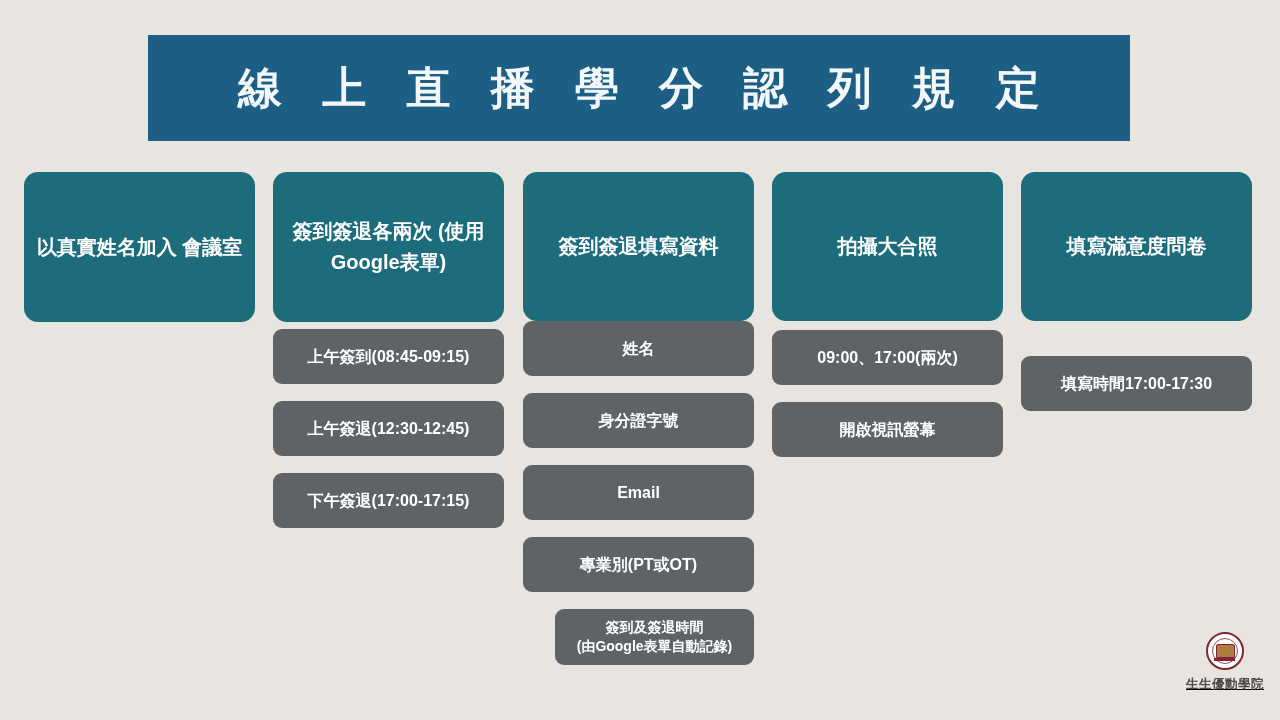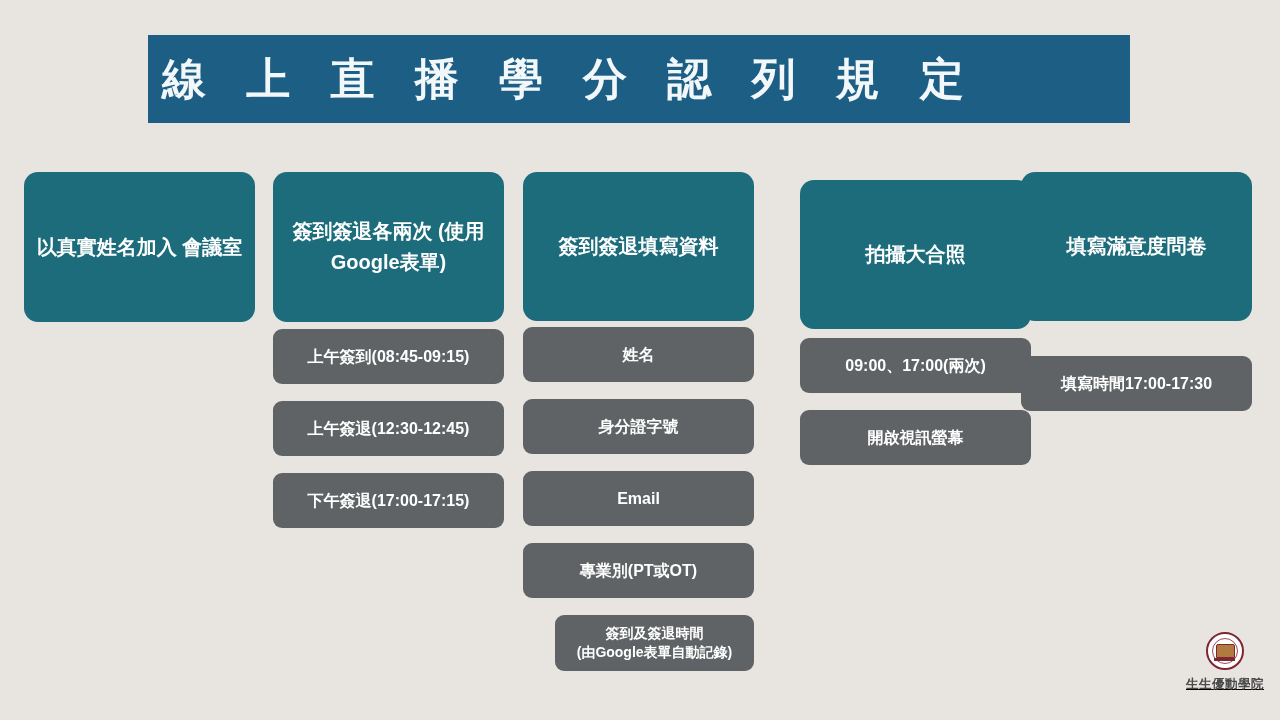--- a/index.html
+++ b/index.html
@@ -14,24 +14,25 @@
     overflow: hidden;
     position: relative;
   }
 
   
   .title-banner {
     position: absolute;
     left: 148px;
     top: 35px;
     width: 982px;
-    height: 88px;
+    height: 106px;
     background: #1d5e85;
     display: flex;
     align-items: center;
+    justify-content: center;
   }
   .title-text {
     color: #f2f7f9;
     font-size: 44px;
     font-weight: bold;
     letter-spacing: 14px;
     text-indent: 14px;
     line-height: 1;
     white-space: nowrap;
   }
@@ -45,21 +46,21 @@
     height: 540px;
   }
   .column {
     position: absolute;
     top: 0;
     width: 231px;
   }
   .col-0 { left: 24px;   }
   .col-1 { left: 273px;  }
   .col-2 { left: 523px;  }
-  .col-3 { left: 800px; margin-top: 8px;  }
+  .col-3 { left: 772px;  }
   .col-4 { left: 1021px; }
 
   .col-header {
     background: #1c6c7c;
     border-radius: 14px;
     color: #ffffff;
     font-size: 20px;
     font-weight: bold;
     display: flex;
     align-items: center;
@@ -70,21 +71,21 @@
     padding: 6px 10px;
   }
   .col-0 .col-header,
   .col-1 .col-header { height: 150px; }
   .col-2 .col-header,
   .col-3 .col-header,
   .col-4 .col-header { height: 149px; }
 
   .items { margin-top: 0; }
   .col-1 .items { padding-top: 7px; }
-  .col-2 .items { padding-top: 6px; }
+  .col-2 .items { padding-top: 0; }
   .col-3 .items { padding-top: 9px; }
   .col-4 .items { padding-top: 35px; }
 
   .item-box {
     background: #5f6365;
     border-radius: 9px;
     color: #ffffff;
     font-size: 16px;
     font-weight: bold;
     display: flex;

